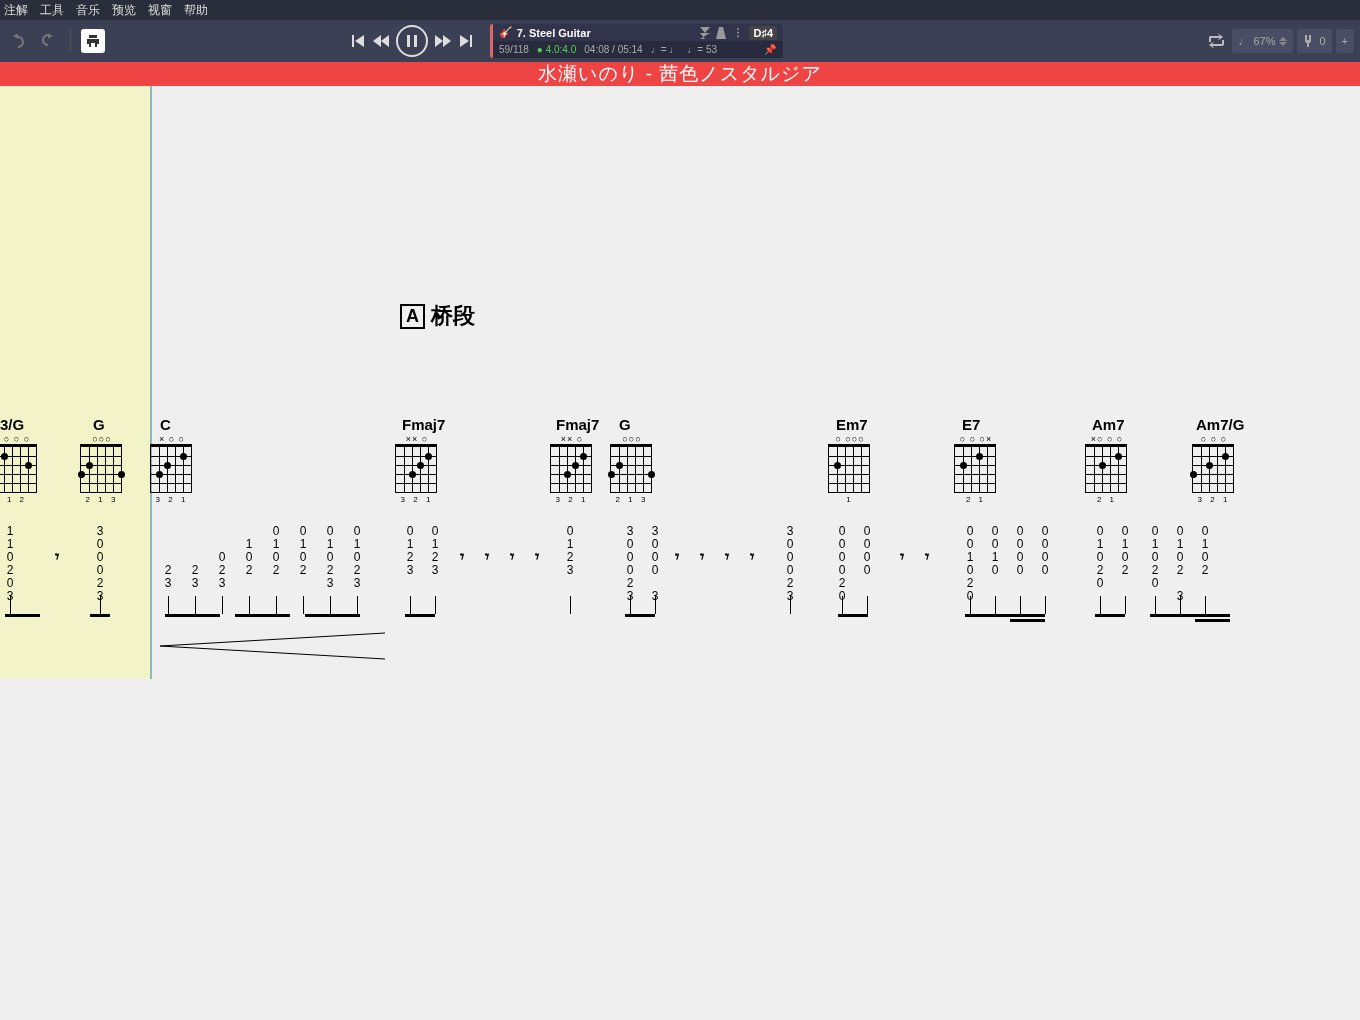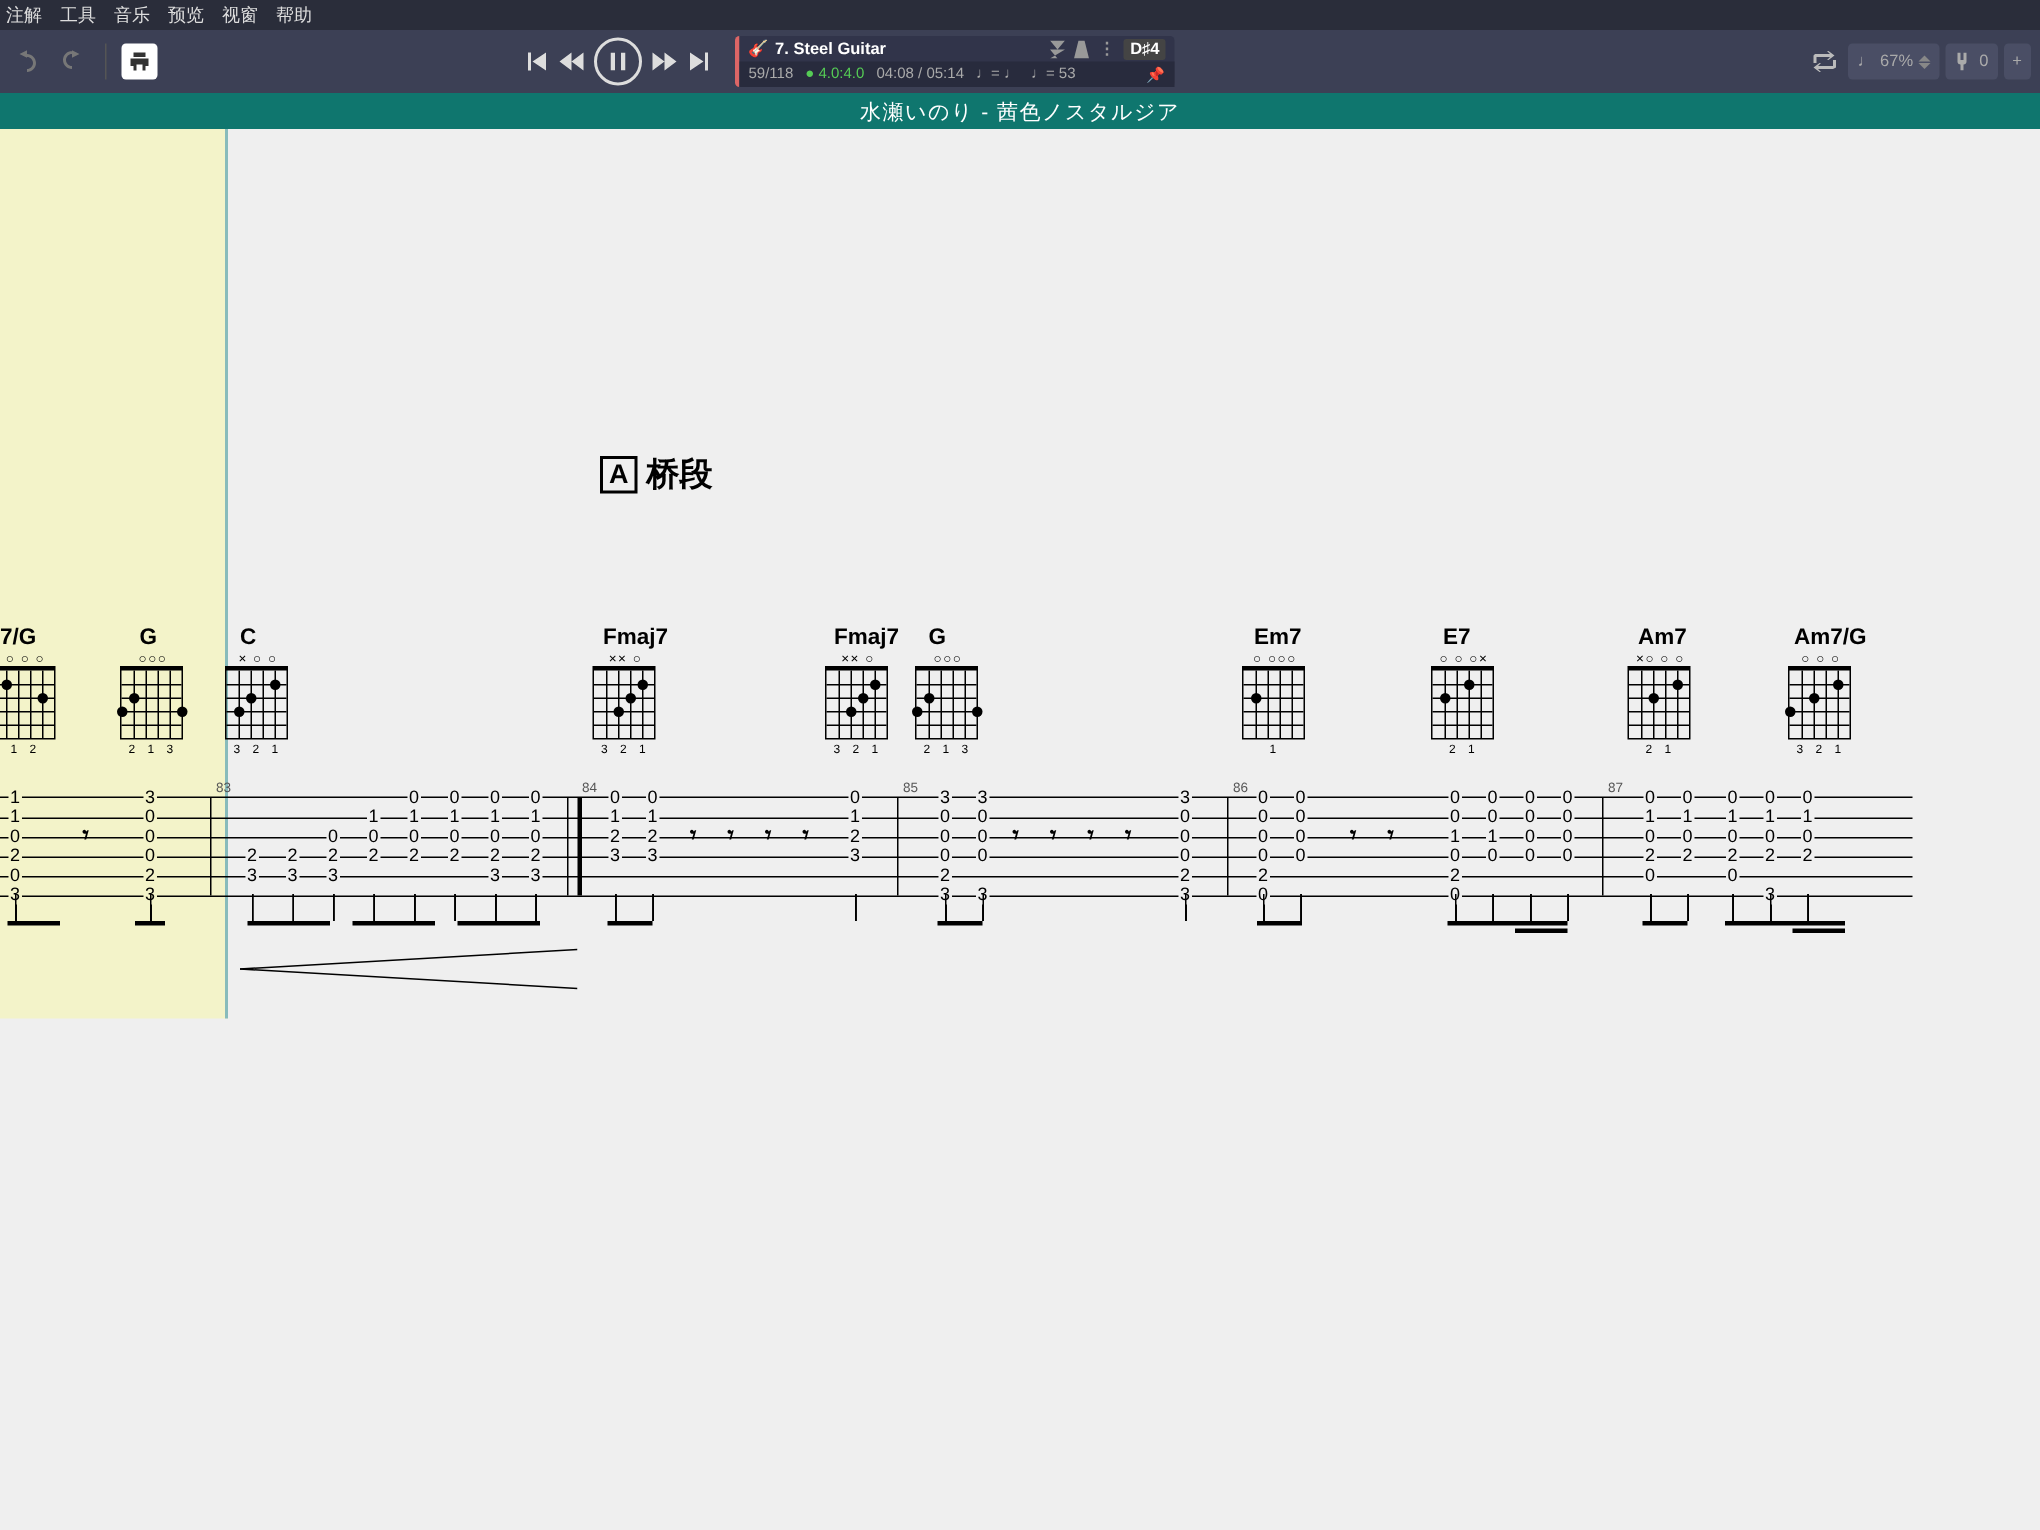--- a/index.html
+++ b/index.html
@@ -20,21 +20,21 @@
 .key-ind{background:#444;padding:1px 4px;font-size:11px;color:#fff;border-radius:2px}
 .track-bot{height:17px;display:flex;align-items:center;padding:0 6px;font-size:10px;gap:8px;background:#282b3d;color:#aaa}
 .track-bot .grn{color:#5c5}
 .pin{color:#ccc;margin-left:auto}
 .tb-right{position:absolute;right:6px;display:flex;align-items:center;gap:4px}
 .tb-right .box{background:#4a4e65;border-radius:3px;height:24px;display:flex;align-items:center;padding:0 6px;gap:4px;font-size:11px;color:#aaa}
 .stepper{display:flex;flex-direction:column;gap:1px}
 .stepper div{width:0;height:0;border-left:4px solid transparent;border-right:4px solid transparent}
 .stepper .up{border-bottom:4px solid #888}
 .stepper .dn{border-top:4px solid #888}
-.title-bar{height:24px;background:#0f766e;color:#fff;text-align:center;font-size:14px;line-height:24px;letter-spacing:1px}
+.title-bar{height:24px;background:#ef4444;color:#fff;text-align:center;font-size:19px;line-height:24px;letter-spacing:1px}
 .score{position:relative;background:#efefef;width:1360px;height:934px}
 .yellow{position:absolute;left:0;top:0;width:150px;height:593px;background:#f3f3c9;border-right:2px solid #8bb}
 .section{position:absolute;left:400px;top:215px;font-size:22px;font-weight:bold;display:flex;align-items:center;gap:6px}
 .section .box{border:2px solid #000;padding:0 4px;font-size:18px}
 .chord{position:absolute;font-family:Arial;font-size:15px;font-weight:bold}
 .diagram{position:absolute;width:44px}
 .diag-top{height:10px;position:relative;font-size:9px;letter-spacing:1px;text-align:center;color:#000}
 .diag-grid{width:40px;height:45px;border:1px solid #000;border-top:3px solid #000;position:relative;background:linear-gradient(#000,#000) 0 9px/100% 1px no-repeat,linear-gradient(#000,#000) 0 18px/100% 1px no-repeat,linear-gradient(#000,#000) 0 27px/100% 1px no-repeat,linear-gradient(#000,#000) 0 36px/100% 1px no-repeat,linear-gradient(90deg,#000,#000) 8px 0/1px 100% no-repeat,linear-gradient(90deg,#000,#000) 16px 0/1px 100% no-repeat,linear-gradient(90deg,#000,#000) 24px 0/1px 100% no-repeat,linear-gradient(90deg,#000,#000) 32px 0/1px 100% no-repeat}
 .dot{position:absolute;width:7px;height:7px;background:#000;border-radius:50%}
 .diag-fing{font-size:8px;text-align:center;letter-spacing:3px;color:#000;margin-top:2px}
@@ -159,21 +159,21 @@
 <div class="title-bar">水瀬いのり - 茜色ノスタルジア</div>
 
 <div class="score">
   <div class="yellow"></div>
 
   <div class="section">
     <span class="box">A</span>
       <span>桥段</span>
   </div>
 
-  <div class="chord" style="left:0px;top:330px">7/G</div>
+  <div class="chord" style="left:0px;top:330px">3/G</div>
   <div class="chord" style="left:93px;top:330px">G</div>
   <div class="chord" style="left:160px;top:330px">C</div>
   <div class="chord" style="left:402px;top:330px">Fmaj7</div>
   <div class="chord" style="left:556px;top:330px">Fmaj7</div>
   <div class="chord" style="left:619px;top:330px">G</div>
   <div class="chord" style="left:836px;top:330px">Em7</div>
   <div class="chord" style="left:962px;top:330px">E7</div>
   <div class="chord" style="left:1092px;top:330px">Am7</div>
   <div class="chord" style="left:1196px;top:330px">Am7/G</div>
 
@@ -256,33 +256,20 @@
   <div class="diagram" style="left:1192px;top:348px">
       <div class="diag-top">○ ○ ○</div>
       <div class="diag-grid">
         <div class="dot" style="left:29px;top:6px"></div>
         <div class="dot" style="left:13px;top:15px"></div>
         <div class="dot" style="left:-3px;top:24px"></div>
       </div>
       <div class="diag-fing">3 2 1</div>
     </div>
 
-  <div class="tab-staff" style="left:0;width:1275px;top:445px">
-    <div class="barline" style="left:140px"></div>
-    <div class="dbar" style="left:378px"></div>
-    <div class="barline" style="left:598px"></div>
-    <div class="barline" style="left:818px"></div>
-    <div class="barline" style="left:1068px"></div>
-
-    <div class="barnum" style="left:144px">83</div>
-    <div class="barnum" style="left:388px">84</div>
-    <div class="barnum" style="left:602px">85</div>
-    <div class="barnum" style="left:822px">86</div>
-    <div class="barnum" style="left:1072px">87</div>
-  </div>
 
   <div id="tab-cols">
       <div class="fret" style="left: 10px; top: 445px; background: rgb(243, 243, 201);">1</div>
       <div class="stem" style="left: 10px; top: 510px; height: 18px;"></div>
       <div class="fret" style="left: 10px; top: 458px; background: rgb(243, 243, 201);">1</div>
       <div class="stem" style="left: 10px; top: 510px; height: 18px;"></div>
       <div class="fret" style="left: 10px; top: 471px; background: rgb(243, 243, 201);">0</div>
       <div class="stem" style="left: 10px; top: 510px; height: 18px;"></div>
       <div class="fret" style="left: 10px; top: 484px; background: rgb(243, 243, 201);">2</div>
       <div class="stem" style="left: 10px; top: 510px; height: 18px;"></div>

